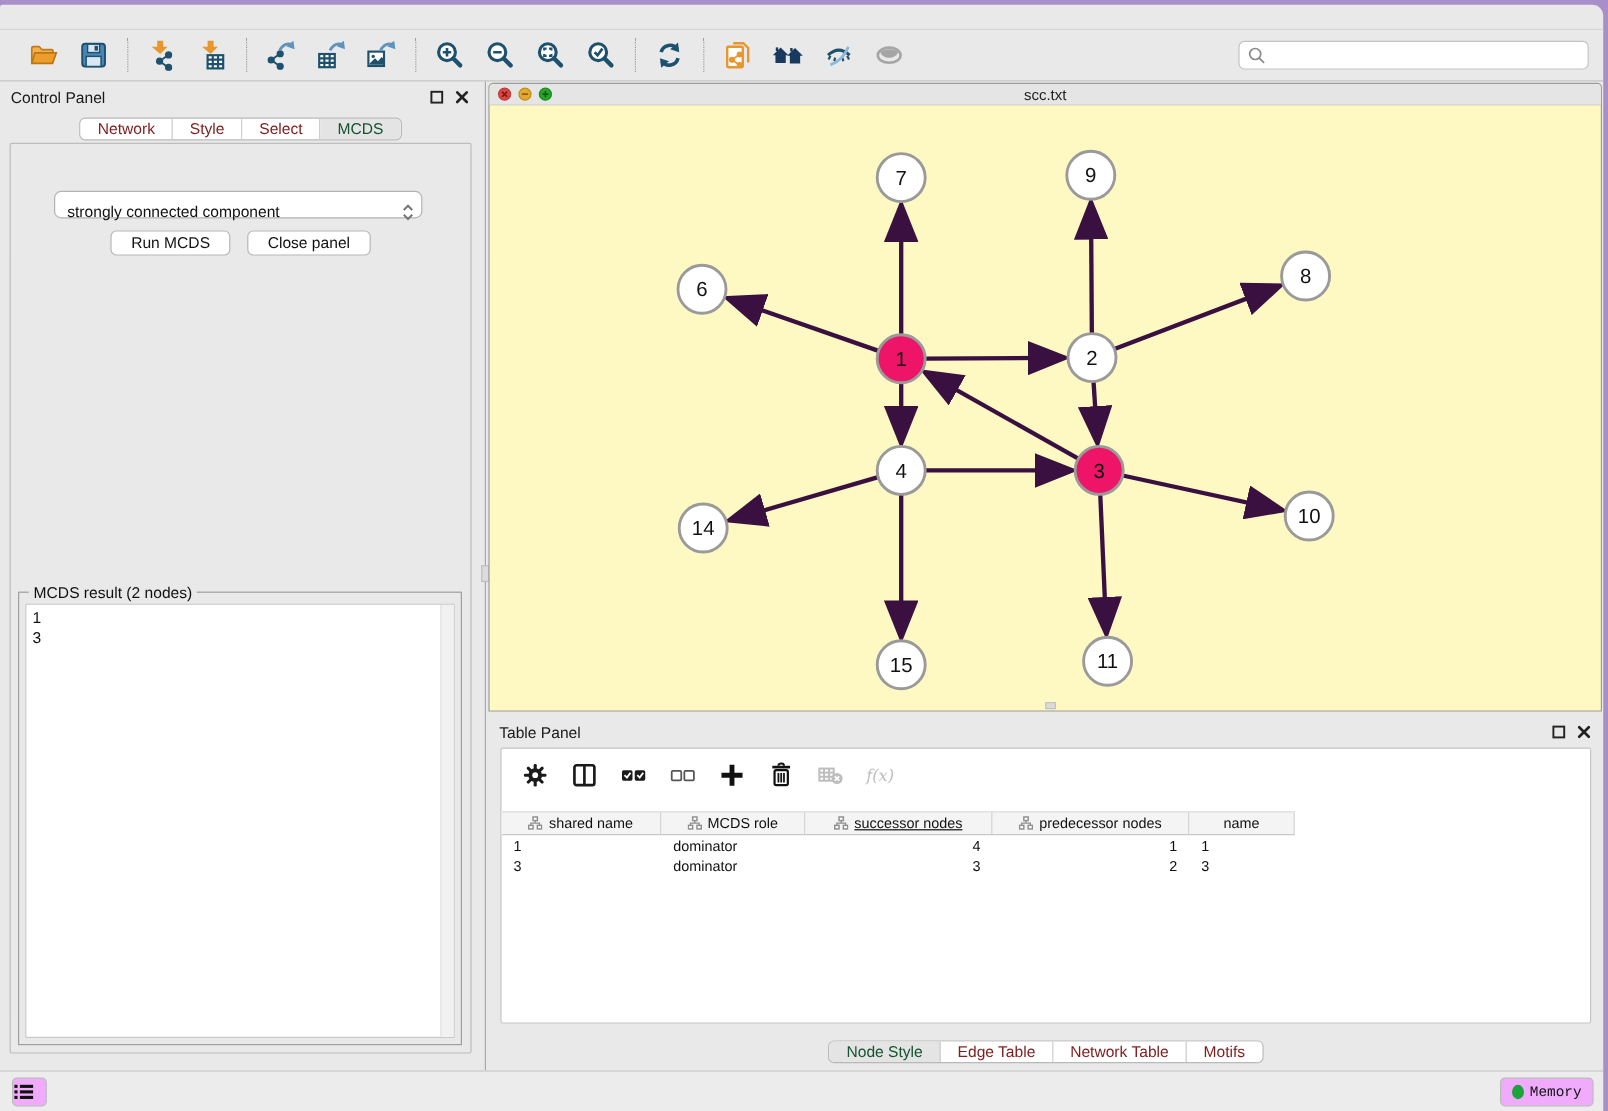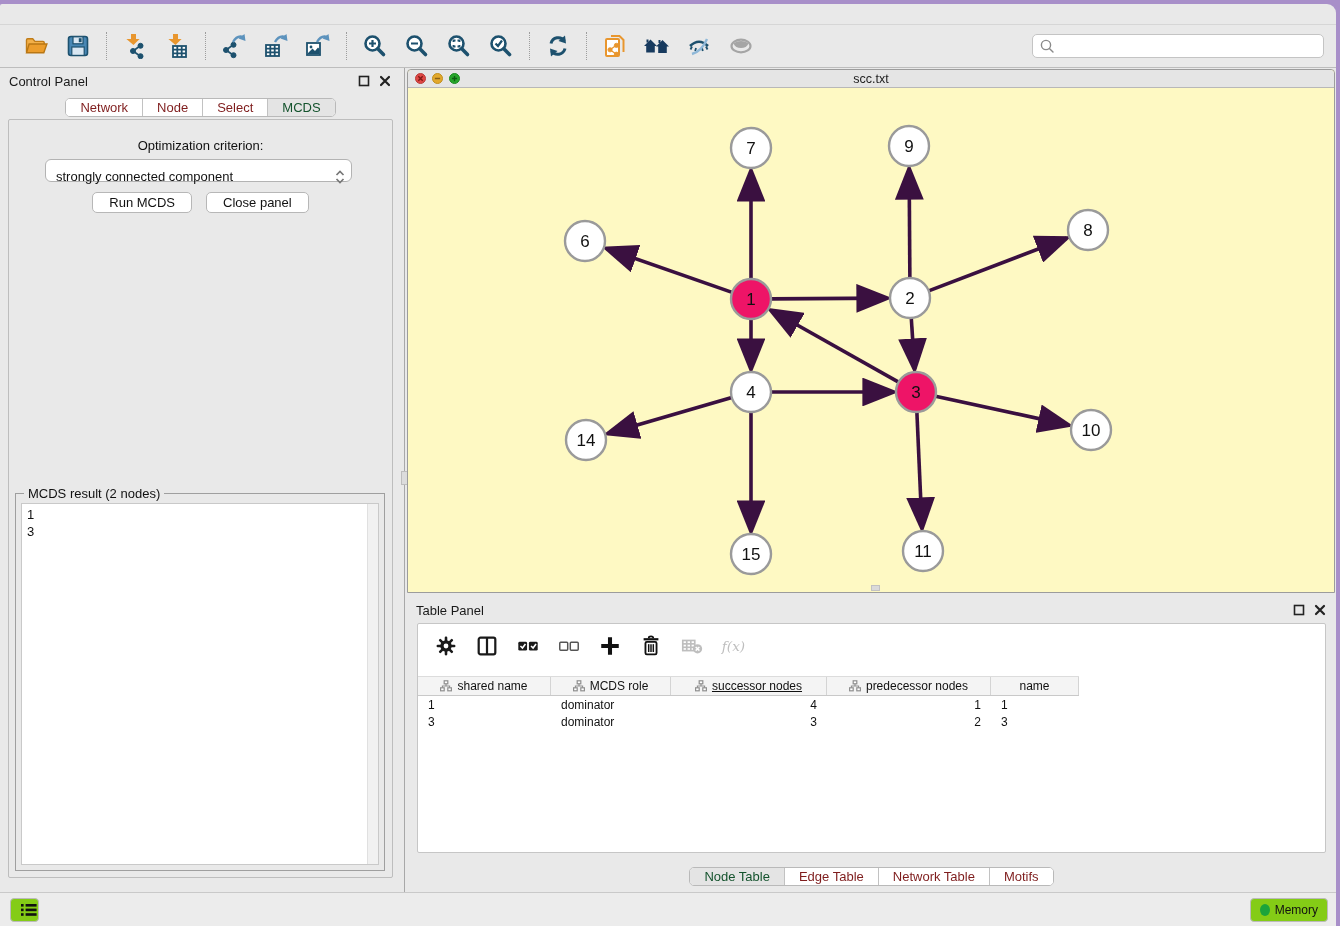--- a/index.html
+++ b/index.html
@@ -80,22 +80,22 @@
   .tp-toolbar .tb-icon { width:24px; height:26px;text-align:right; }
   .grid { position:absolute; left:0; right:0; top:52px; font-size:12px; color:#111; }
   .grid-head { display:flex; height:20px; background:#f4f4f4; border-top:1px solid #dcdcdc; border-bottom:1px solid #c9c9c9; width:661px; }
   .gh-cell { display:flex; align-items:center; justify-content:center; gap:5px; border-right:1px solid #d4d4d4; position:relative; }
   .grid-row { display:flex; height:17px; align-items:center; width:661px; }
   .gr-cell { padding:0 10px; overflow:hidden; white-space:nowrap; }
   .tp-tabs { position:absolute; left:0; right:0; bottom:3px; display:flex; justify-content:center; }
 
   
   .statusbar { position:absolute; left:0; right:0; bottom:0; height:34px; background:#ececec; border-top:1px solid #c9c9c9; }
-  .sb-btn { position:absolute; background:#84cc16; border:1px solid #bbbbbb; border-radius:4px; display:flex;
-            align-items:center; justify-content:flex-end; cursor:pointer; }
+  .sb-btn { position:absolute; background:#f0abfc; border:1px solid #bbbbbb; border-radius:4px; display:flex;
+            align-items:center; justify-content:flex-start; cursor:pointer;font-family:Liberation Mono, monospace; }
   .sb-list { left:10px; top:5px; width:29px; height:24px; }
   .sb-mem { right:8px; top:5px; height:24px; padding:0 9px; gap:5px; font-size:12px; color:#111; }
   .mem-dot { width:10px; height:12px; border-radius:50%; background:#1ca43b; }
   svg { display:block; }
 </style>
 </head>
 <body>
 
 <div class="app">
 
@@ -293,28 +293,27 @@
           <span>
               <svg width="12" height="12" viewBox="0 0 12 12">
                 <path d="M2 2 L10 10 M10 2 L2 10" stroke="#222" stroke-width="2.2" stroke-linecap="round"></path>
               </svg>
             </span>
         </span>
       </div>
       <div class="cp-tabs">
           <div class="seg" id="cp-tabs">
             <span class="tab">Network</span>
-            <span class="tab">Node</span>
+            <span class="tab">Style</span>
             <span class="tab">Select</span>
             <span class="tab selected">MCDS</span>
           </div>
         </div>
 
       <div class="cp-body">
-        <div class="opt-label">Optimization criterion:</div>
         <div class="opt-select">
           <span>strongly connected component</span>
           <span class="grow"></span>
           <span>
             <svg width="14" height="18" viewBox="0 0 14 18">
                 <path d="M3.5 7 L7 3.5 L10.5 7" fill="none" stroke="#777" stroke-width="1.7"></path>
                 <path d="M3.5 11 L7 14.5 L10.5 11" fill="none" stroke="#777" stroke-width="1.7"></path>
               </svg>
           </span>
         </div>
@@ -592,21 +591,21 @@
                 <div class="gr-cell" style="width: 120px; text-align: left;">dominator</div>
                 <div class="gr-cell" style="width: 156px; text-align: right;">3</div>
                 <div class="gr-cell" style="width: 164px; text-align: right;">2</div>
                 <div class="gr-cell" style="width: 88px; text-align: left;">3</div>
               </div>
             </div>
         </div>
       </div>
       <div class="tp-tabs">
           <div class="seg" id="tp-tabs">
-            <span class="tab selected">Node Table</span>
+            <span class="tab selected">Node Style</span>
             <span class="tab">Edge Table</span>
             <span class="tab">Network Table</span>
             <span class="tab">Motifs</span>
           </div>
         </div>
     </div>
   </div>
 
   <div class="statusbar">
     <div class="sb-btn sb-list">

